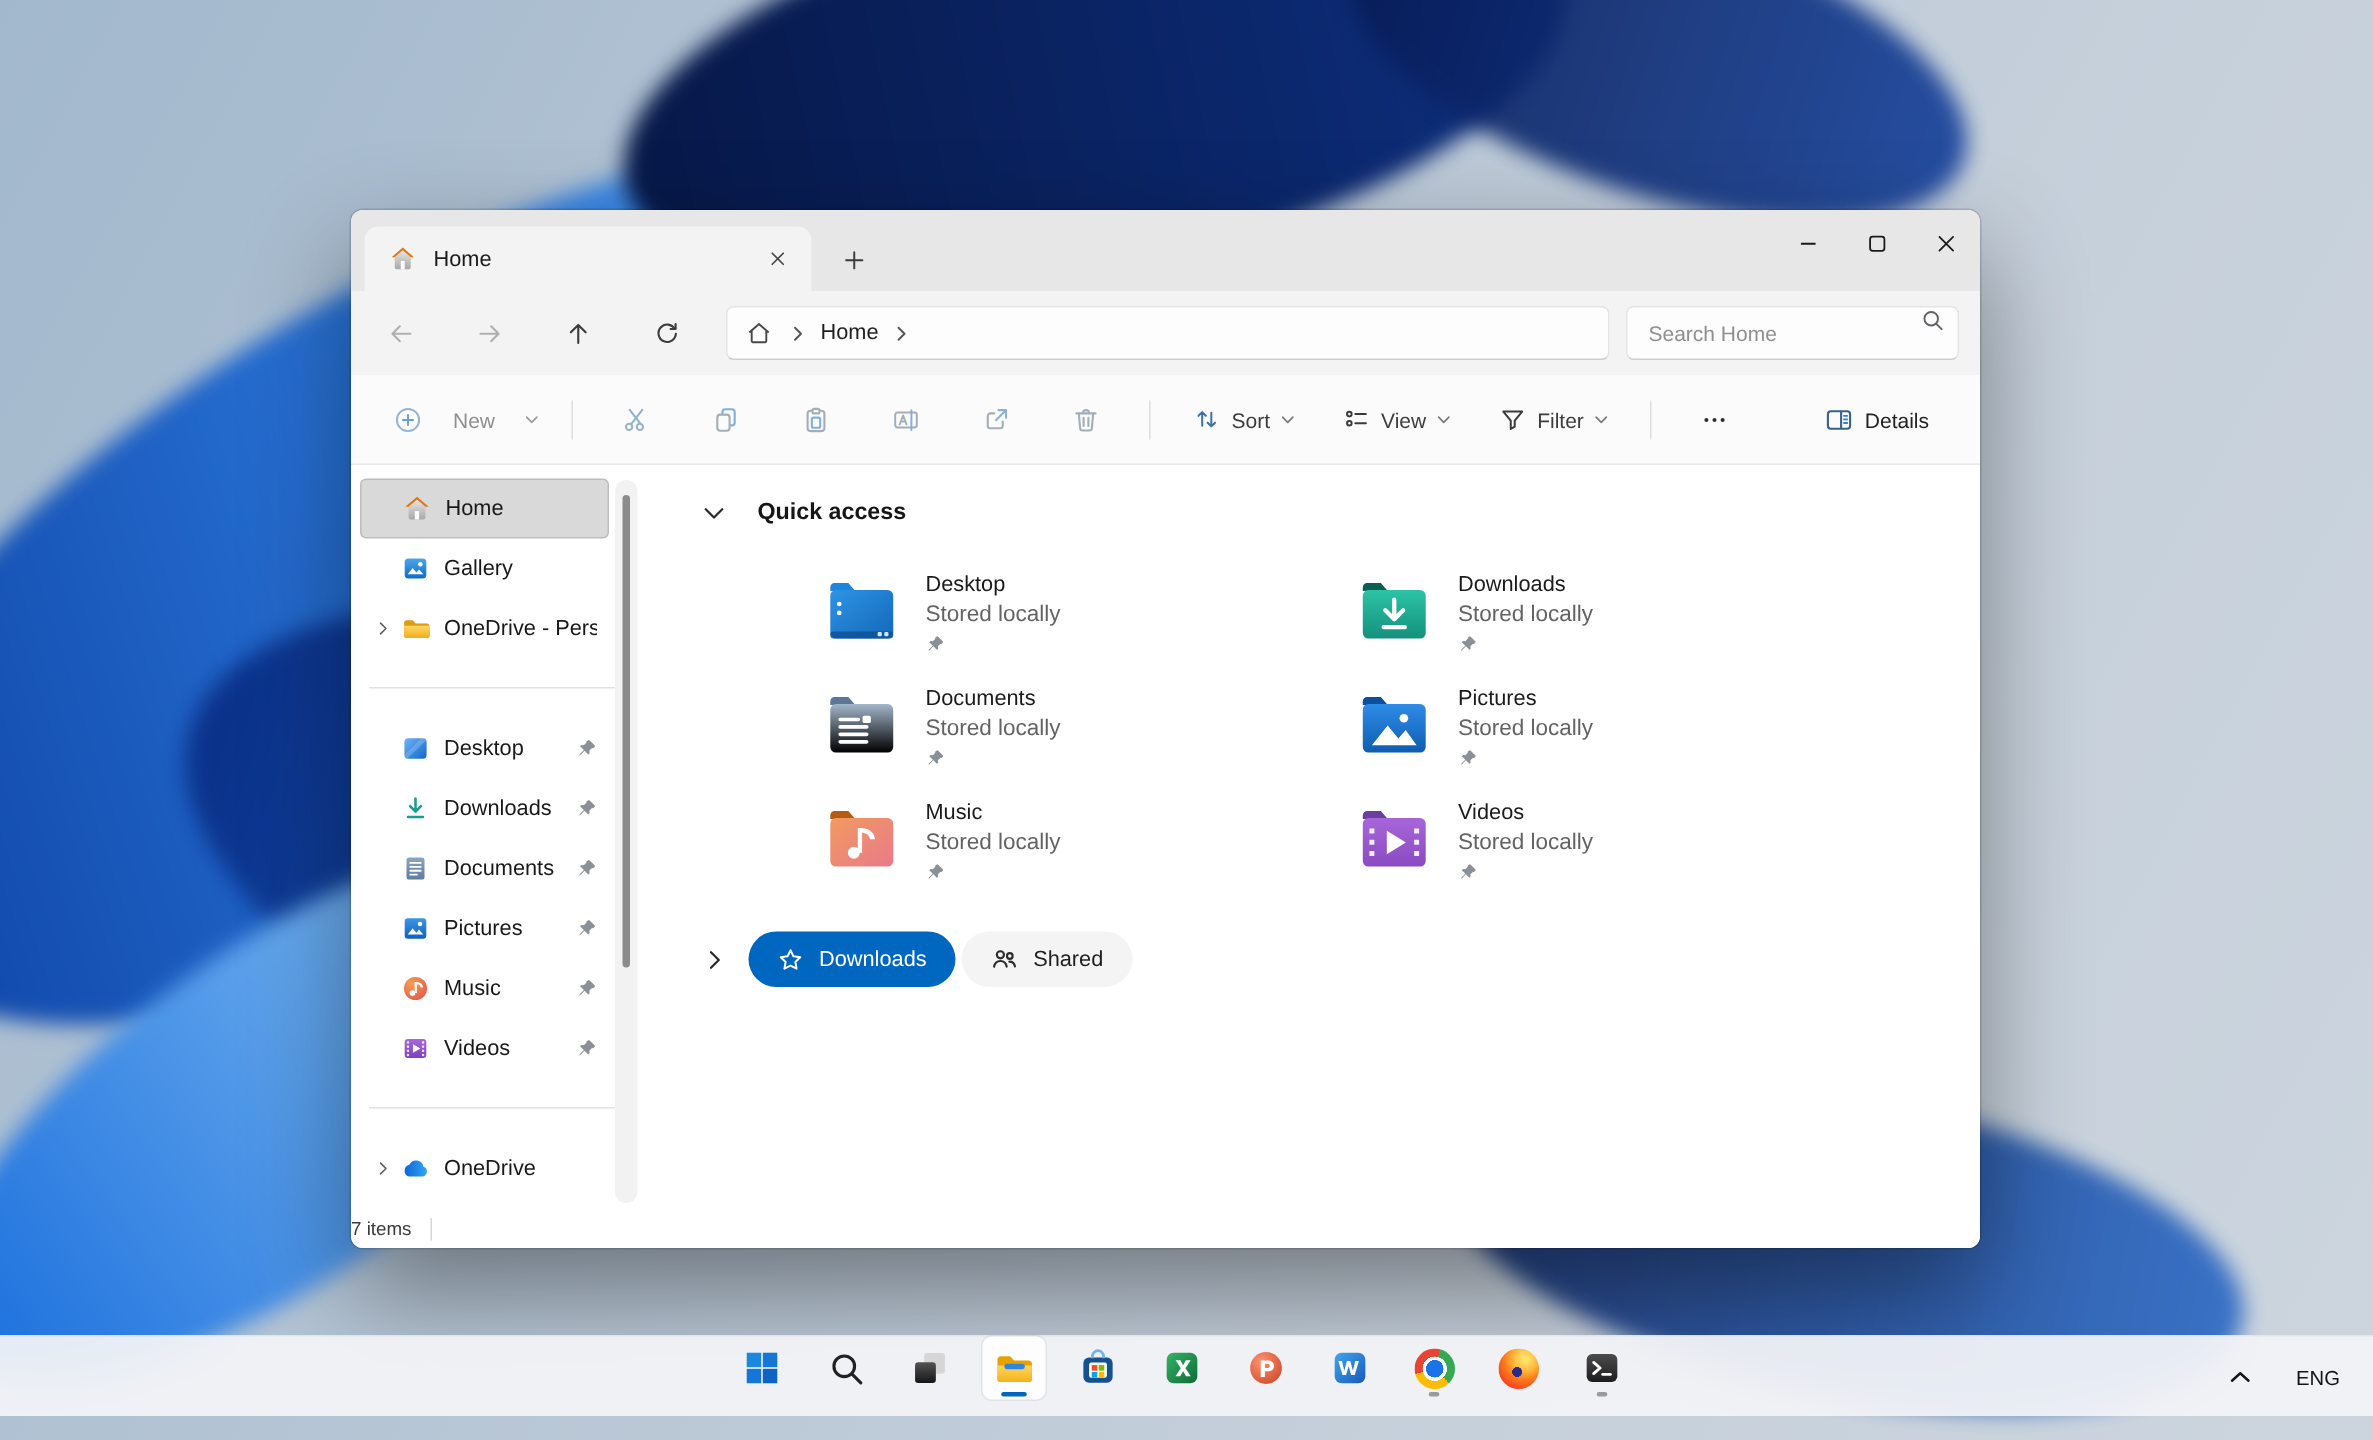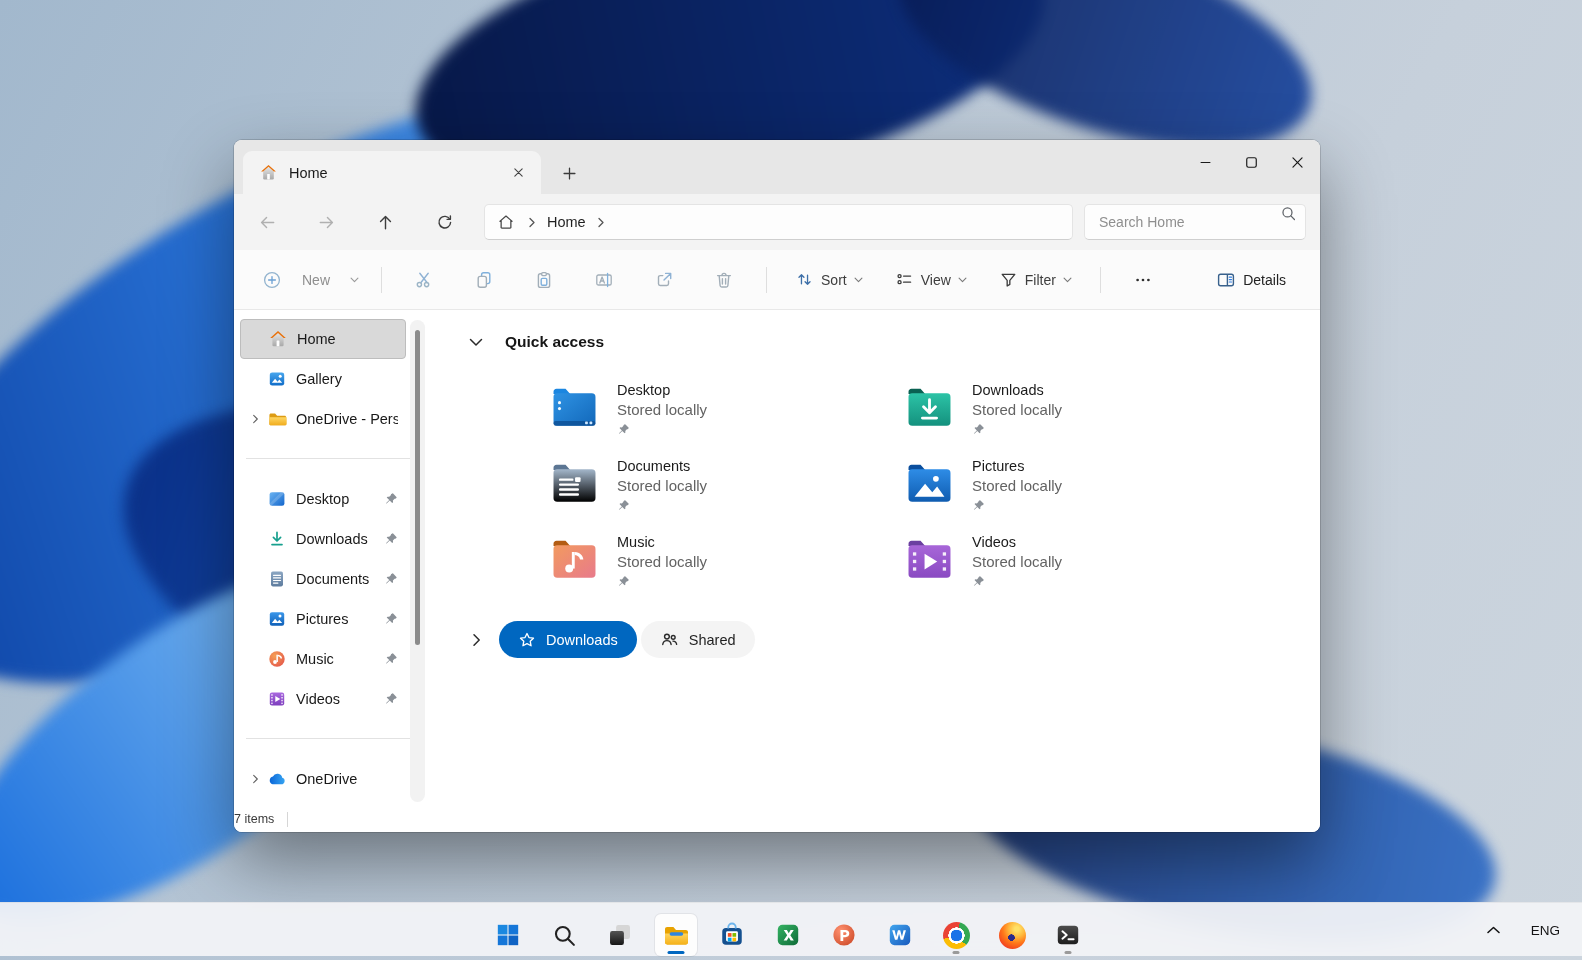--- a/index.html
+++ b/index.html
@@ -76,22 +76,22 @@
   .qname{font-size:14.5px;color:#1b1b1b}
   .qstatus{font-size:15px;color:#636363;margin-top:3px}
   .qpin{margin-top:5px;display:flex}
   .pillrow{display:flex;align-items:center;margin-top:33px}
   .pillrow .chev{width:16px;display:flex;justify-content:center;margin-right:15px}
   .pill{height:37px;border-radius:19px;border:none;display:flex;align-items:center;gap:10px;padding:0 19px;font-size:14.5px;font-family:inherit}
   .pill.active{background:#0067c0;color:#fff}
   .pill.plain{background:#f4f4f4;color:#1f1f1f;margin-left:4px}
 
   
-  .taskbar{position:absolute;left:0;bottom:4px;width:1582px;height:54px;background:rgba(242,243,246,.94);
-    border-top:1px solid rgba(0,0,0,.05);display:flex;align-items:flex-end;justify-content:center;backdrop-filter:blur(10px)}
+  .taskbar{position:absolute;left:0;bottom:16px;width:1582px;height:54px;background:rgba(242,243,246,.94);
+    border-top:1px solid rgba(0,0,0,.05);display:flex;align-items:flex-start;justify-content:center;backdrop-filter:blur(10px)}
   .tkrow{display:flex;align-items:center;gap:14px;margin-right:6px}
   .tk{position:relative;width:42px;height:42px;border:none;background:transparent;border-radius:6px;display:flex;align-items:center;justify-content:center}
   .tk.active{background:#fdfdfd;box-shadow:0 0 0 1px rgba(0,0,0,.06)}
   .runbar{position:absolute;bottom:2px;left:50%;transform:translateX(-50%);height:3px;border-radius:2px}
   .runbar.accent{width:17px;background:#0067c0}
   .runbar.gray{width:7px;background:#9a9a9a}
   .chrome-ball{width:27px;height:27px;border-radius:50%;
     background:radial-gradient(circle at 50% 50%,#1a73e8 0 30%,#fff 31% 42%,rgba(0,0,0,0) 43%),
     conic-gradient(from 135deg,#fbbc05 0 120deg,#ea4335 120deg 240deg,#34a853 240deg 360deg)}
   .firefox-ball{width:27px;height:27px;border-radius:50%;

